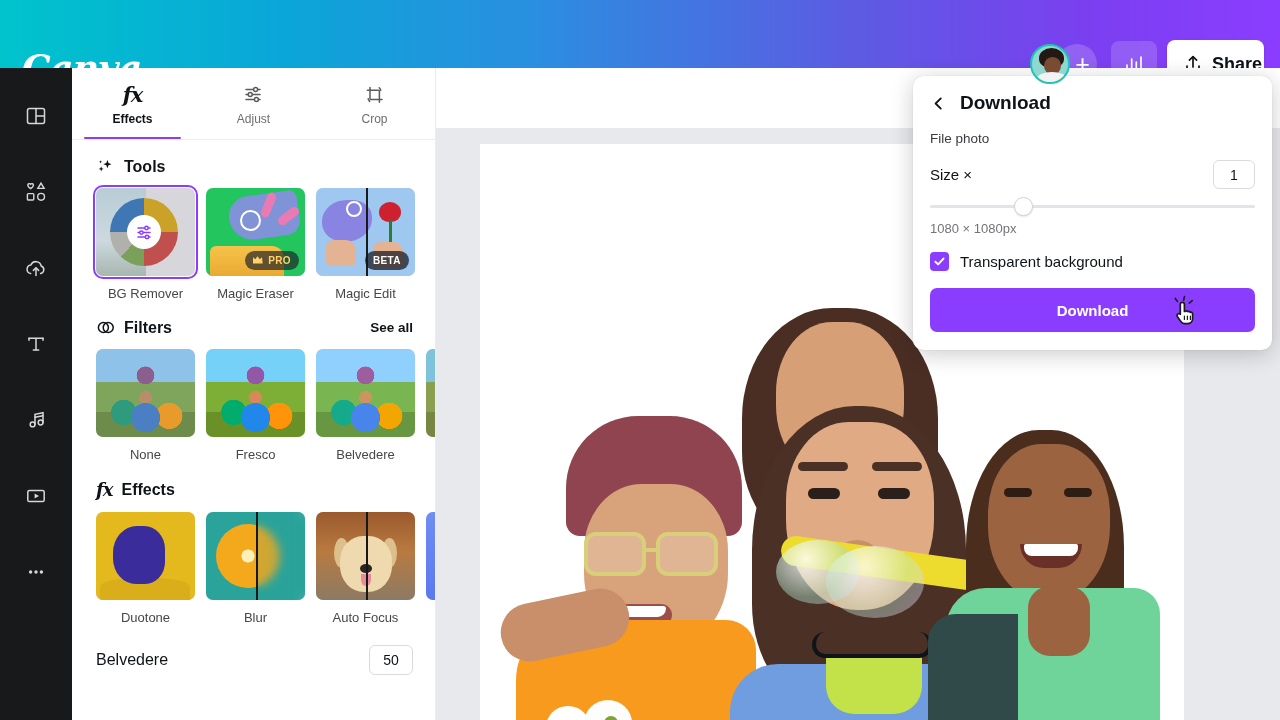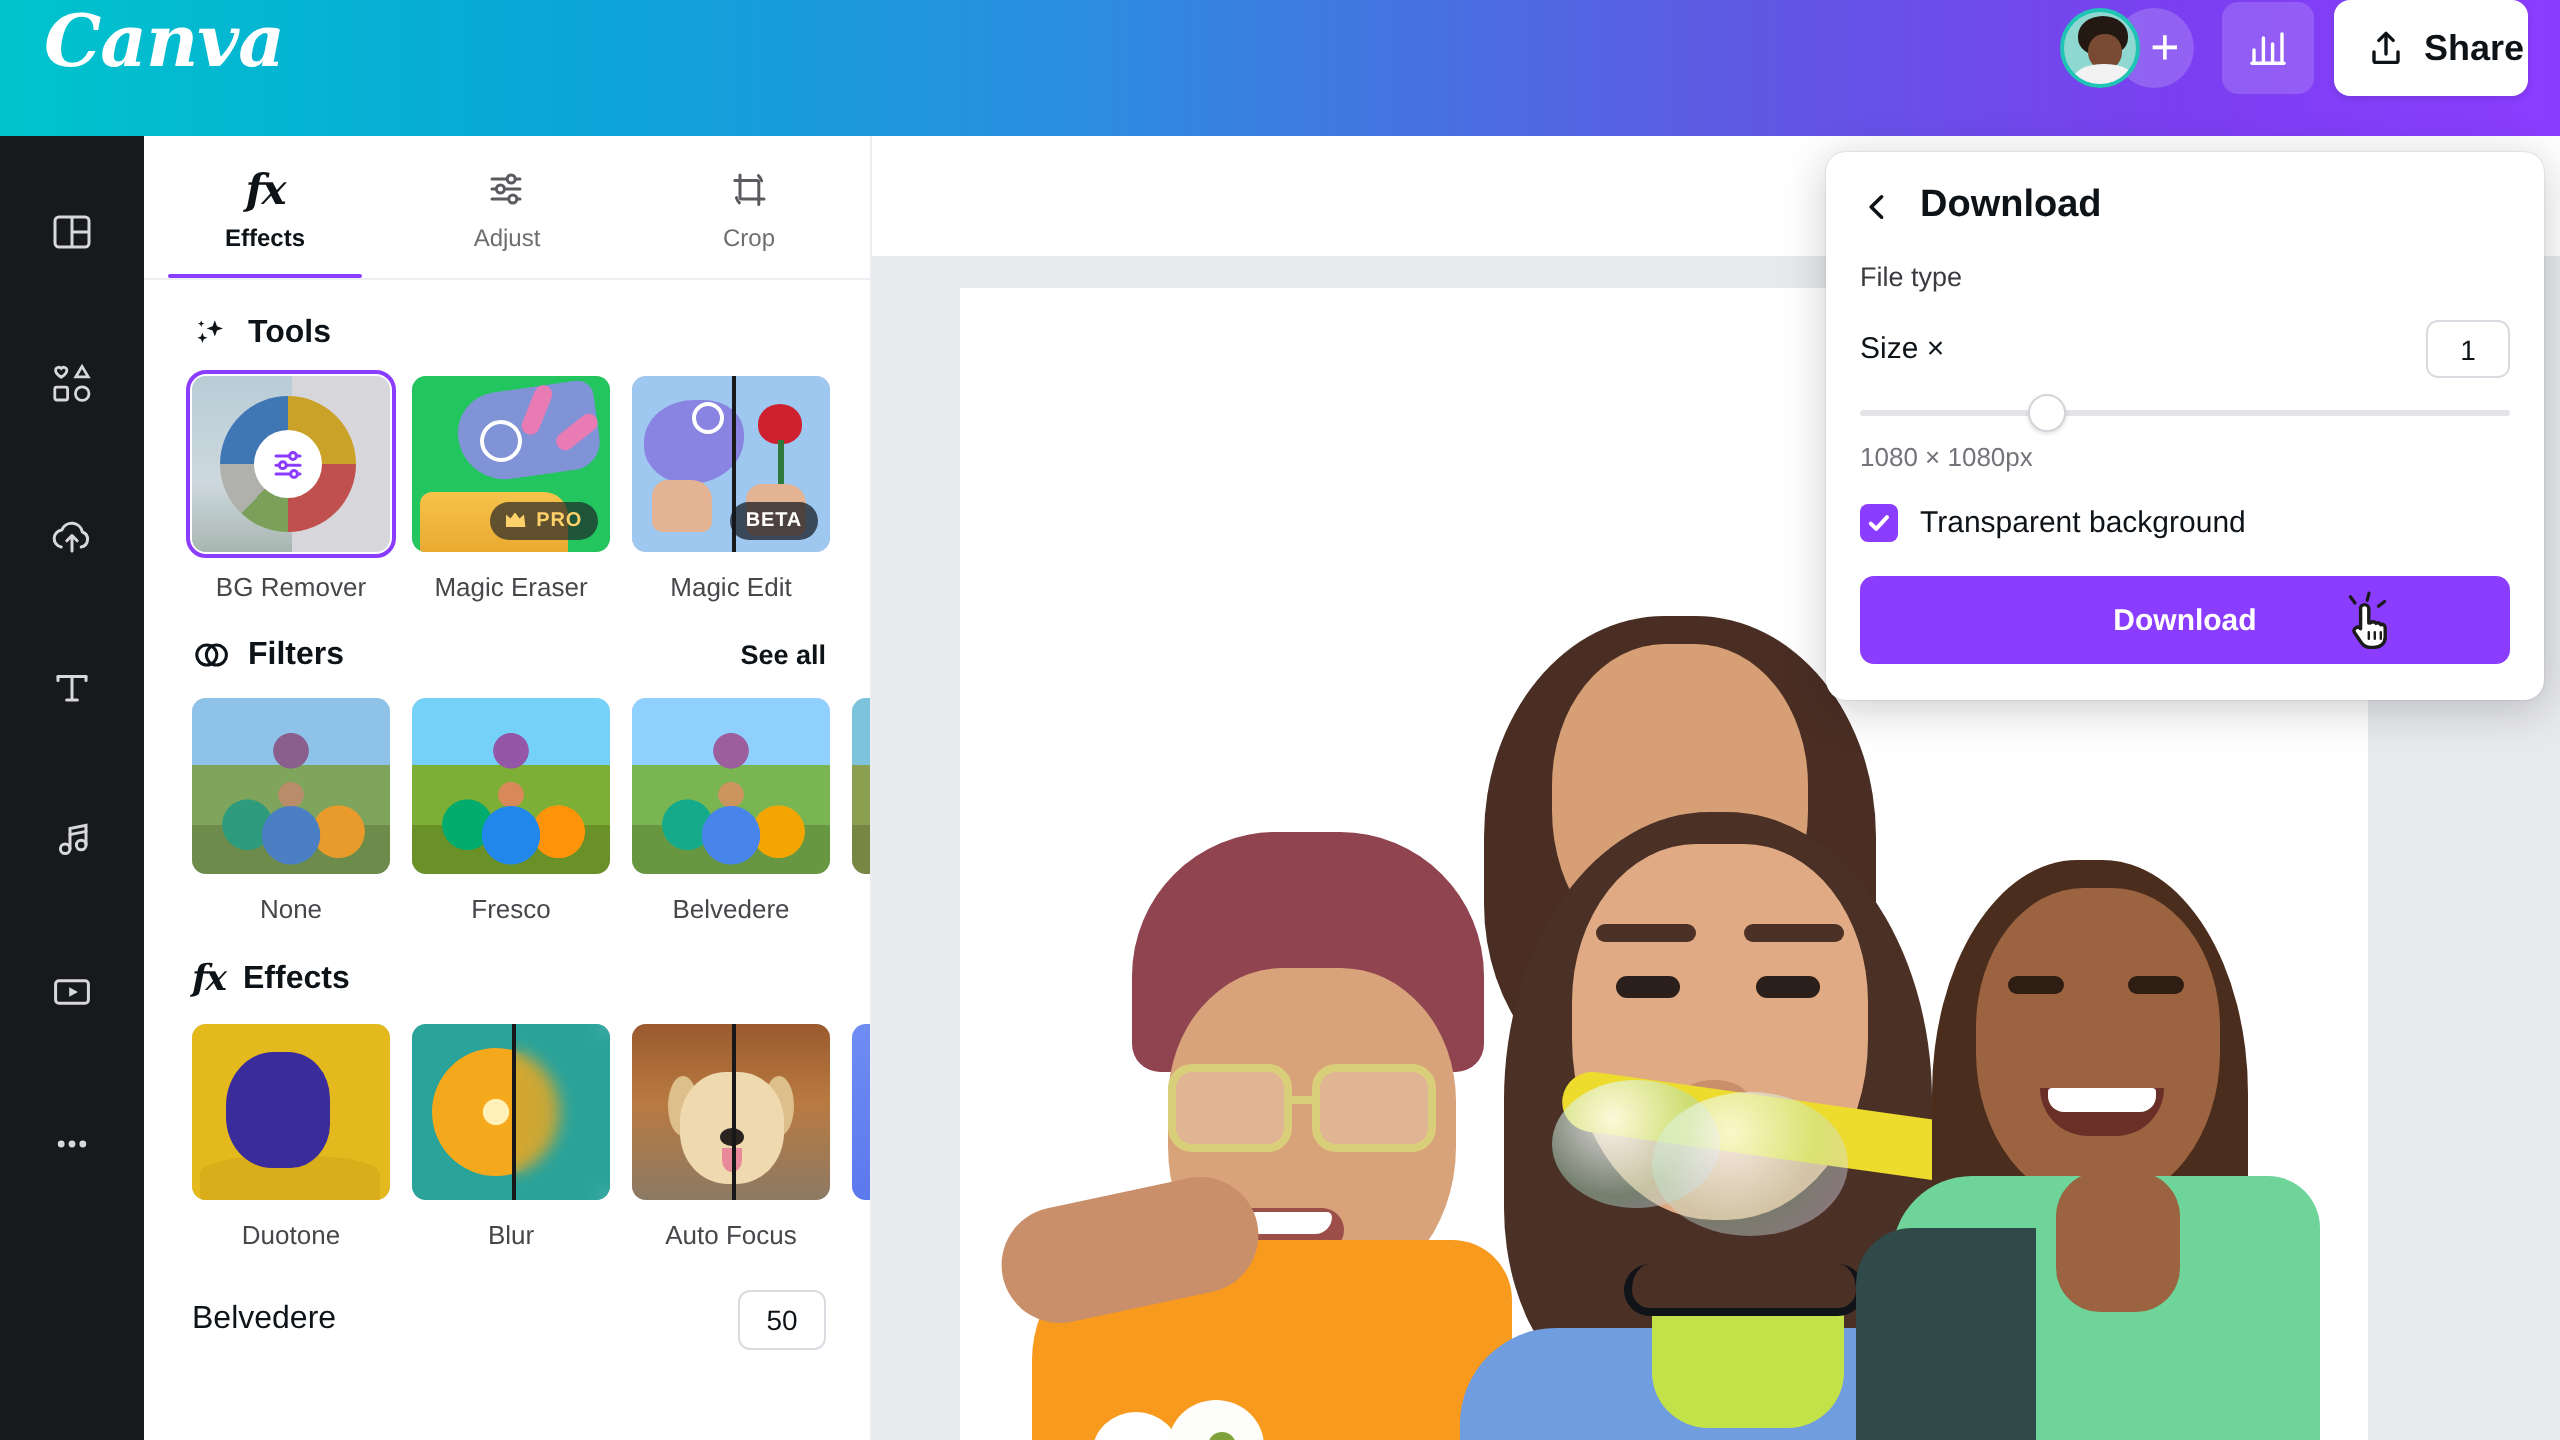--- a/index.html
+++ b/index.html
@@ -7,21 +7,21 @@
     width: 1280px; height: 720px;
     overflow: hidden;
     font-family: "Liberation Sans", sans-serif;
     background: #fff;
   }
 
   
   #header {
     position: absolute; left: 0; top: 0; width: 1280px; height: 88px;
     background: linear-gradient(90deg, #00c4cc 0%, #0aa6d8 22%, #2b8ee0 42%, #5b5ce2 66%, #7b3ff0 85%, #8b3dff 100%);
-    display: flex; align-items: flex-start;
+    display: flex; align-items: flex-end;
   }
   #logo {
     margin-left: 22px;
     font-family: "DejaVu Serif", serif;
     font-style: italic;
     font-weight: 700;
     font-size: 36px;
     color: #ffffff;
     letter-spacing: -0.5px;
   }
@@ -660,21 +660,21 @@
 <div id="download-panel">
   <div id="dl-head">
     <span>
       <svg class="ic" width="17" height="17" viewBox="0 0 17 17" fill="none" stroke="#0e1318" stroke-width="1.8" stroke-linecap="round" stroke-linejoin="round">
         <path d="M10.8 3.4L5.6 8.5l5.2 5.1"></path>
       </svg>
     </span>
     <span id="dl-title">Download</span>
   </div>
 
-  <div class="dl-label">File type</div>
+  <div class="dl-label">File photo</div>
 
   <div class="size-row">
     <span class="size-label">Size ×</span>
     <span id="size-value">1</span>
   </div>
 
   <div id="size-slider">
     <div id="slider-track"></div>
     <div id="slider-thumb"></div>
   </div>

